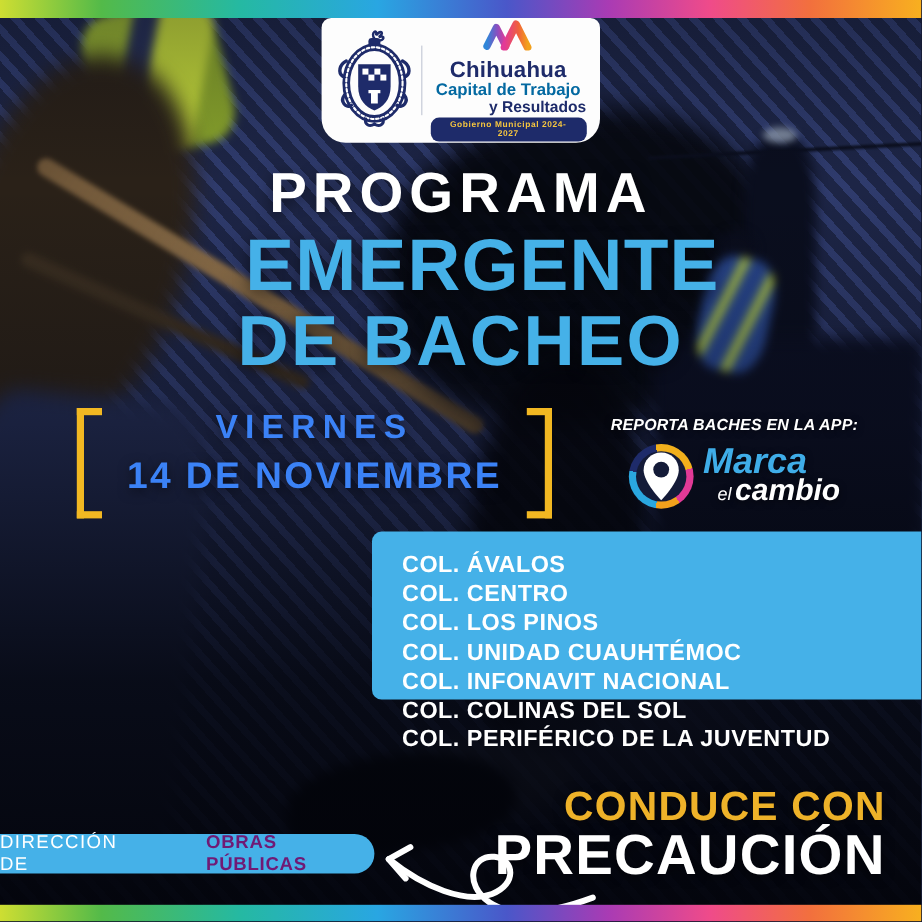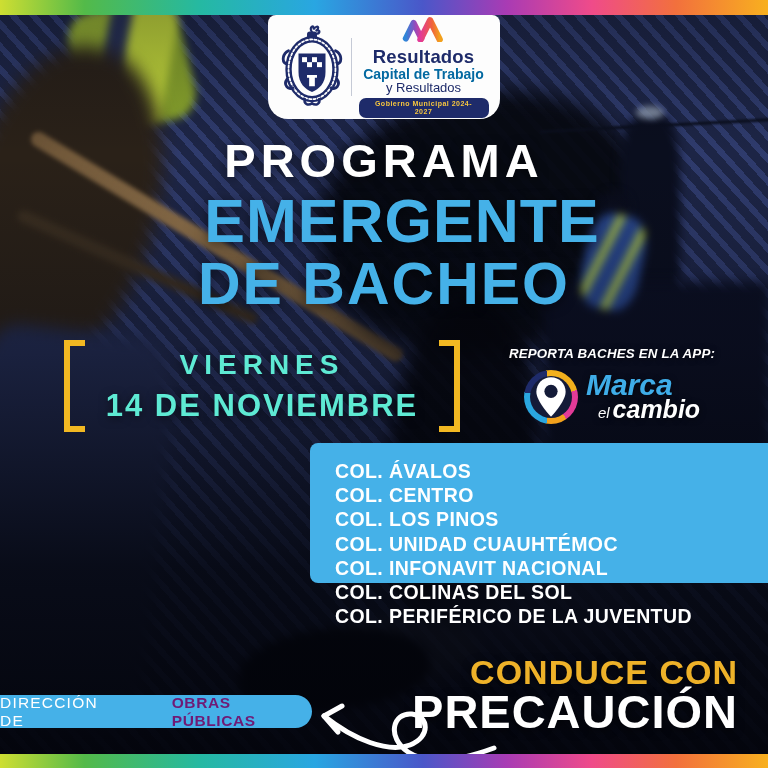--- a/index.html
+++ b/index.html
@@ -57,36 +57,36 @@
   .ph-groundlight{left:428px;top:558px;width:202px;height:92px;border-radius:50%;
     background:#2c3356;opacity:.6;filter:blur(10px);}
   
   .badge{position:absolute;left:268px;top:15px;width:232px;height:104px;z-index:30;
     background:#fdfdfd;border-radius:8px 8px 20px 20px;
     display:flex;align-items:center;justify-content:center;gap:7px;}
   .badge-divider{width:1px;height:58px;background:#c5cad6;}
   .badge-right{width:130px;text-align:center;line-height:1.05;}
   .brand-name{font-size:18.5px;font-weight:800;color:#1e2b6a;letter-spacing:.2px;margin-top:1px;}
   .brand-tag1{font-size:14px;font-weight:800;color:#0369a1;}
-  .brand-tag2{font-size:13px;font-weight:400;color:#1e2b6a;}
+  .brand-tag2{font-size:13px;font-weight:700;color:#1e2b6a;text-align:right;}
   .gov-pill{display:inline-block;margin-top:3px;background:#1e2b6a;color:#f6c63f;
     font-size:7px;font-weight:700;letter-spacing:.5px;padding:2.5px 9px;border-radius:7px;}
   
   .title{position:absolute;left:0;right:0;top:137px;text-align:center;z-index:20;
     text-shadow:0 2px 12px rgba(0,0,0,.5);line-height:1;}
   .title-l1{font-size:47px;font-weight:800;color:#ffffff;letter-spacing:5px;}
   .title-l2{font-size:61px;font-weight:800;color:#45b1e8;letter-spacing:1px;margin-top:7px;padding-left:36px;}
   .title-l3{font-size:59px;font-weight:800;color:#45b1e8;letter-spacing:2px;margin-top:3px;}
   
   .date-block{position:absolute;left:64px;top:340px;width:396px;height:92px;z-index:20;}
   .bracket{position:absolute;top:0;bottom:0;width:21px;box-sizing:border-box;}
   .bracket-left{left:0;border:6px solid #f2b822;border-right:none;}
   .bracket-right{right:0;border:6px solid #f2b822;border-left:none;}
   .date-text{position:absolute;inset:0;display:flex;flex-direction:column;align-items:center;
-    justify-content:center;gap:7px;color:#5eead4;text-shadow:0 2px 10px rgba(0,0,0,.5);}
+    justify-content:flex-start;gap:7px;color:#3b82f6;text-shadow:0 2px 10px rgba(0,0,0,.5);}
   .date-l1{font-size:28px;font-weight:800;letter-spacing:6px;}
   .date-l2{font-size:31px;font-weight:800;letter-spacing:2px;}
   
   .app-callout{position:absolute;left:496px;top:346px;width:232px;text-align:center;z-index:20;}
   .app-label{color:#fff;font-size:13.3px;font-weight:800;font-style:italic;letter-spacing:.2px;
     text-shadow:0 1px 6px rgba(0,0,0,.6);}
   .applogo-row{margin-top:9px;display:flex;align-items:flex-start;justify-content:center;gap:8px;}
   .ring{position:relative;width:54px;height:54px;border-radius:50%;flex:0 0 auto;
     background:conic-gradient(from -40deg,#1e2b6a 0 30deg,#f2b01c 30deg 115deg,#e23a97 115deg 185deg,#f2a11c 185deg 230deg,#2aa7e0 230deg 320deg,#1e2b6a 320deg 360deg);}
   .ring-hole{position:absolute;inset:6px;border-radius:50%;background:#141b38;}
@@ -174,21 +174,21 @@
             <linearGradient id="mg2" x1="0" y1="0" x2="1" y2="0">
               <stop offset="0" stop-color="#e23a97"></stop>
                 <stop offset=".6" stop-color="#f0613c"></stop>
                 <stop offset="1" stop-color="#f2a01c"></stop>
             </linearGradient>
           </defs>
           <path d="M5 26 L14 8 L23 26" stroke="url(#mg1)" stroke-width="7" fill="none" stroke-linecap="round" stroke-linejoin="round"></path>
           <path d="M22 27 L33 5 L44 27" stroke="url(#mg2)" stroke-width="7.5" fill="none" stroke-linecap="round" stroke-linejoin="round"></path>
         </svg>
       </span>
-      <div class="brand-name">Resultados</div>
+      <div class="brand-name">Chihuahua</div>
       <div class="brand-tag1">Capital de Trabajo</div>
       <div class="brand-tag2">y Resultados</div>
       <div class="gov-pill">Gobierno Municipal 2024-2027</div>
     </div>
   </div>
 
   <div class="title">
     <div class="title-l1">PROGRAMA</div>
     <div class="title-l2">EMERGENTE</div>
     <div class="title-l3">DE BACHEO</div>

